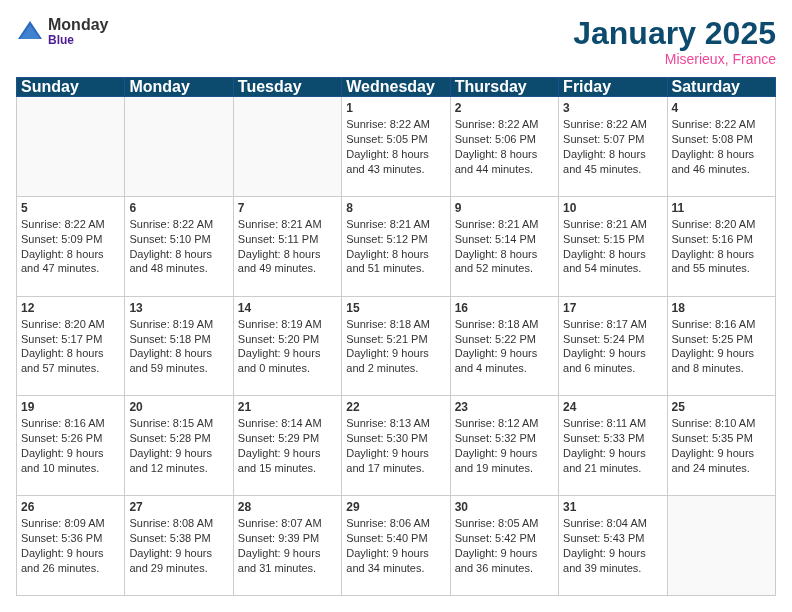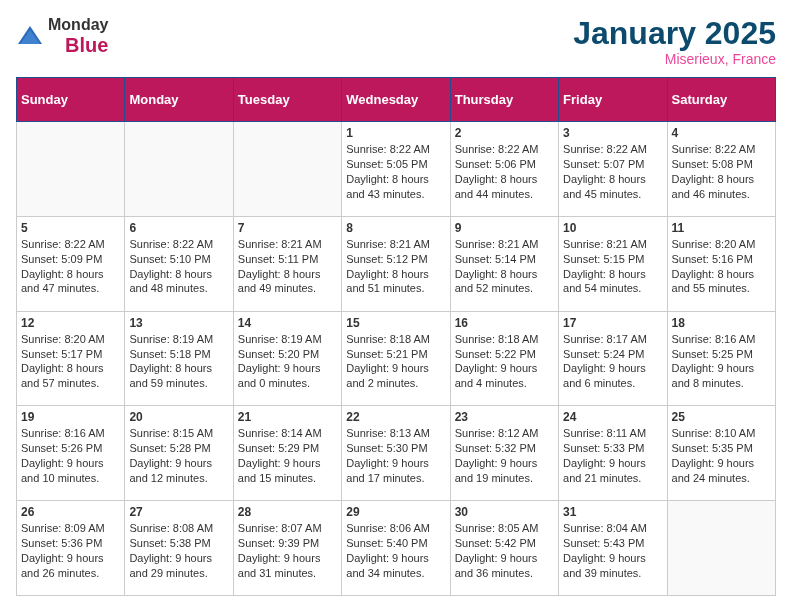--- a/index.html
+++ b/index.html
@@ -32,24 +32,23 @@
       display: flex;
       flex-direction: column;
       line-height: 1.1;
     }
     .logo-general {
       font-size: 16px;
       font-weight: bold;
       color: #333;
     }
     .logo-blue {
-      font-size: 20px;
-      font-weight: bold;
-      color: #be185d;
-      text-align: right;
+      font-size: 12px;
+      font-weight: bold;
+      color: #4c1d95;
     }
     .logo-icon {
       width: 28px;
       height: 28px;
     }
     .title-block {
       text-align: right;
     }
     .month-title {
       font-size: 32px;
@@ -62,25 +61,25 @@
       color: #ec4899;
     }
     .calendar {
       flex: 1;
       border: 1px solid #ccc;
       border-collapse: collapse;
       width: 100%;
       table-layout: fixed;
     }
     .calendar thead th {
-      background: #be185d;
+      background: #0c4a6e;
       color: #fff;
-      font-size: 13px;
-      font-weight: bold;
-      padding: 14px 4px;
+      font-size: 16px;
+      font-weight: bold;
+      padding: 0 4px;
       border: 1px solid #1e4f8f;
       text-align: left;
     }
     .calendar tbody td {
       border: 1px solid #ccc;
       vertical-align: top;
       padding: 4px;
       font-size: 10px;
       color: #333;
       width: calc(100%/7);

